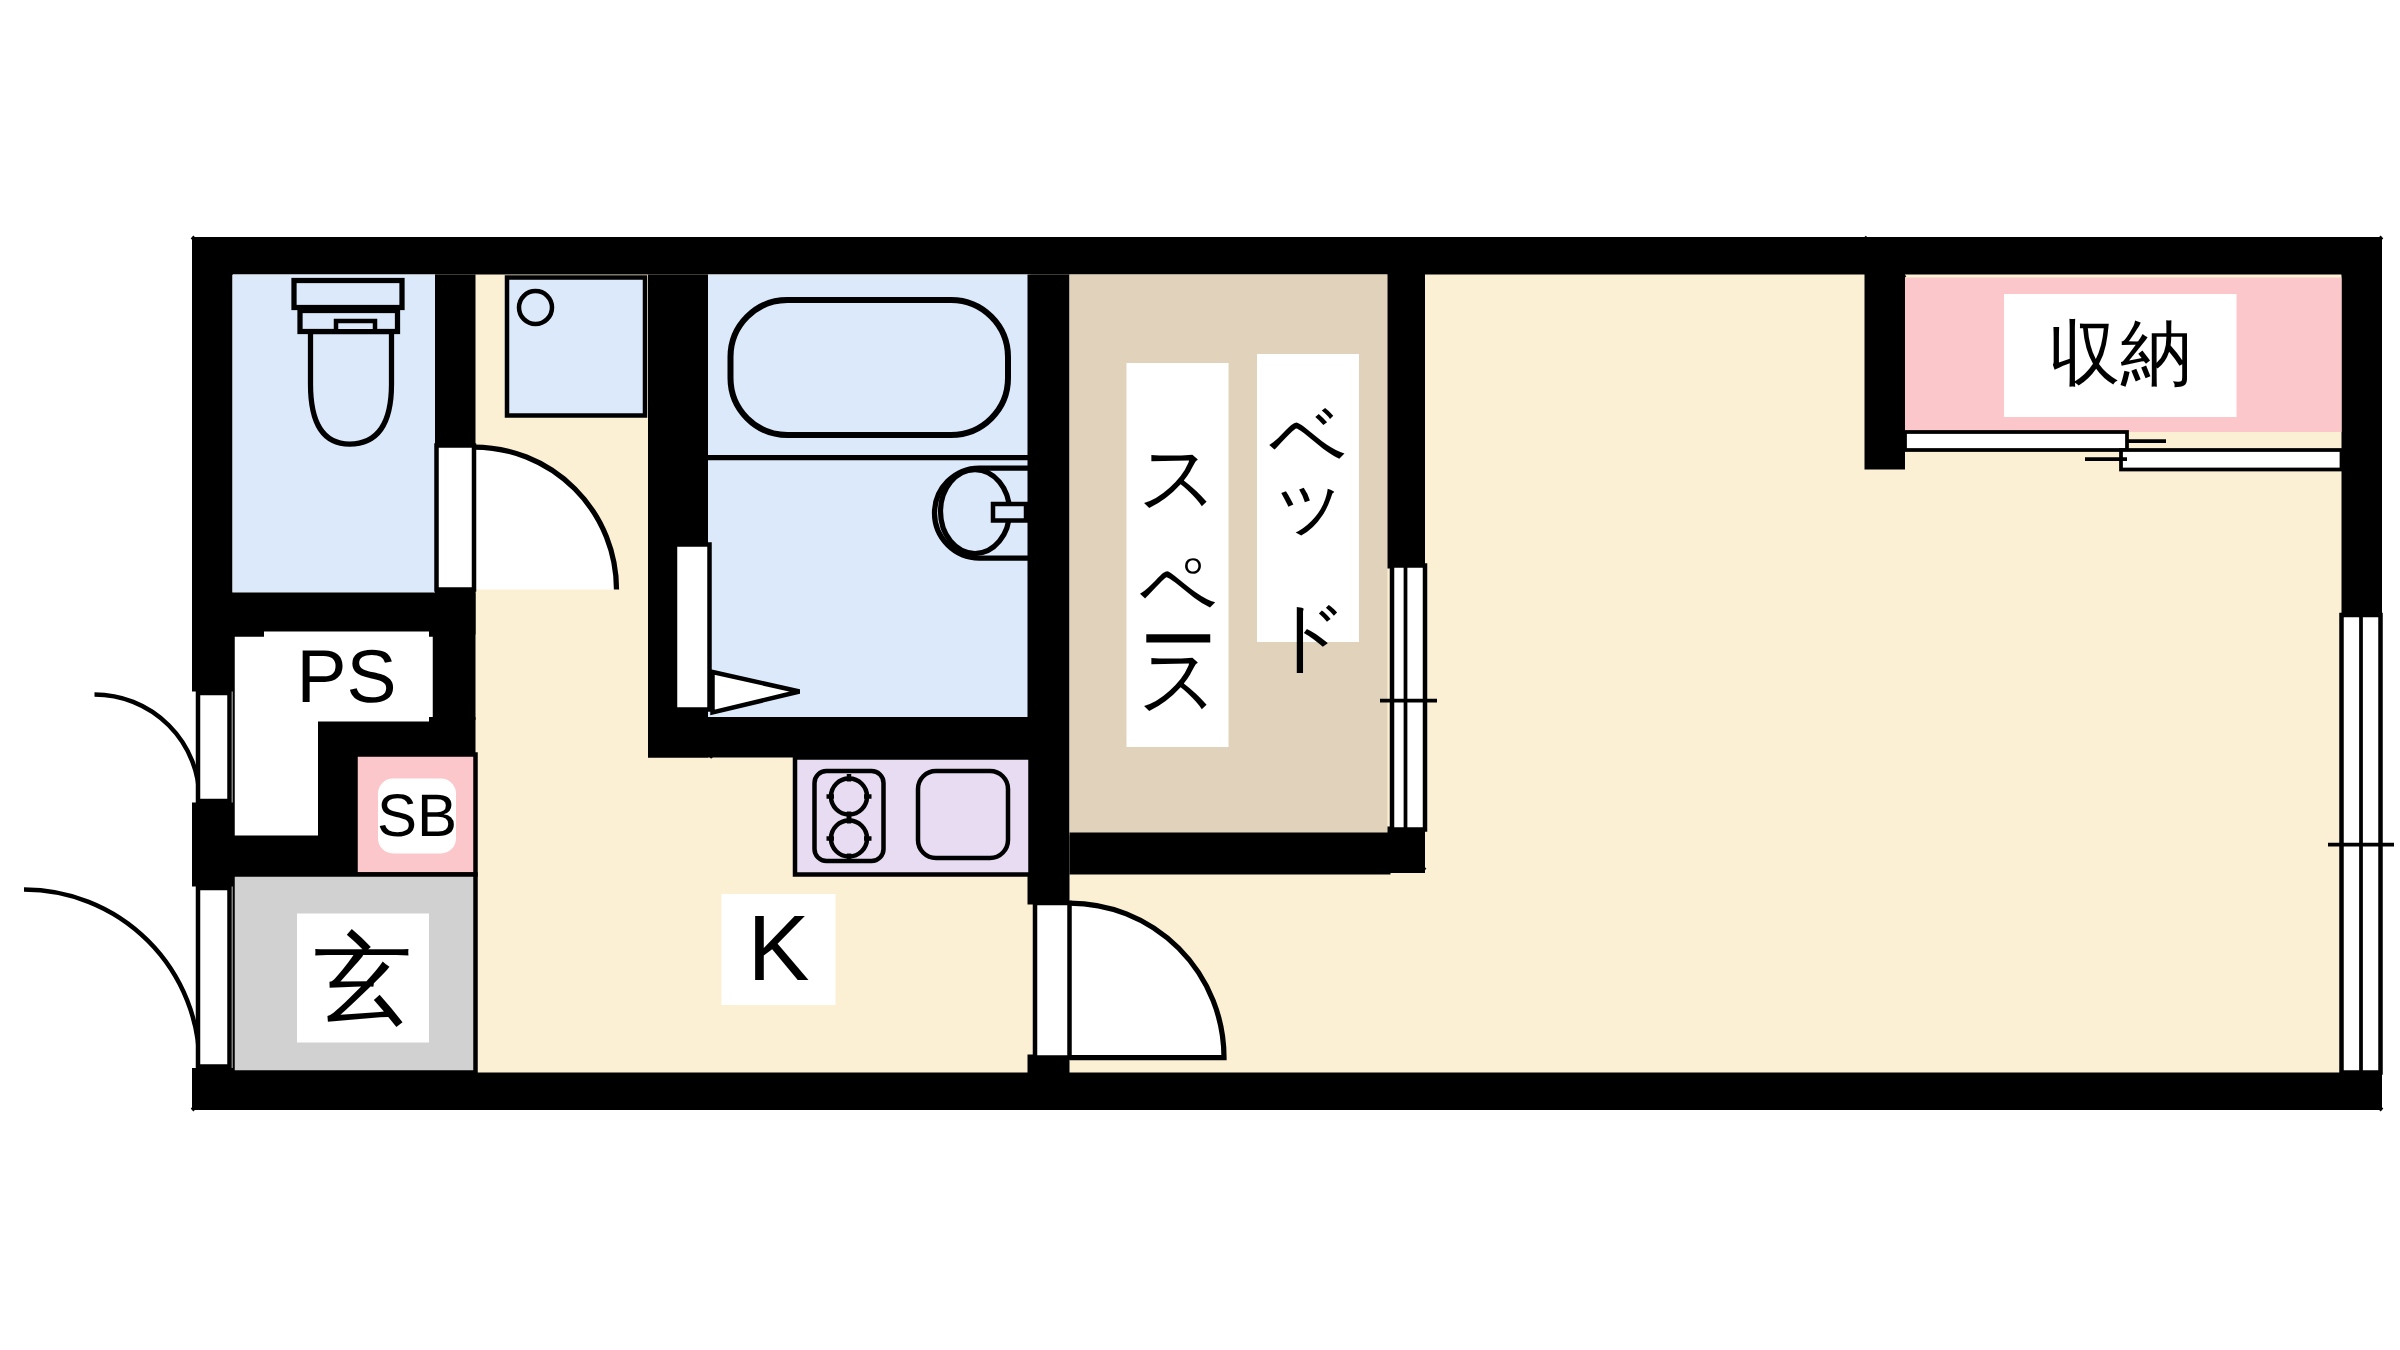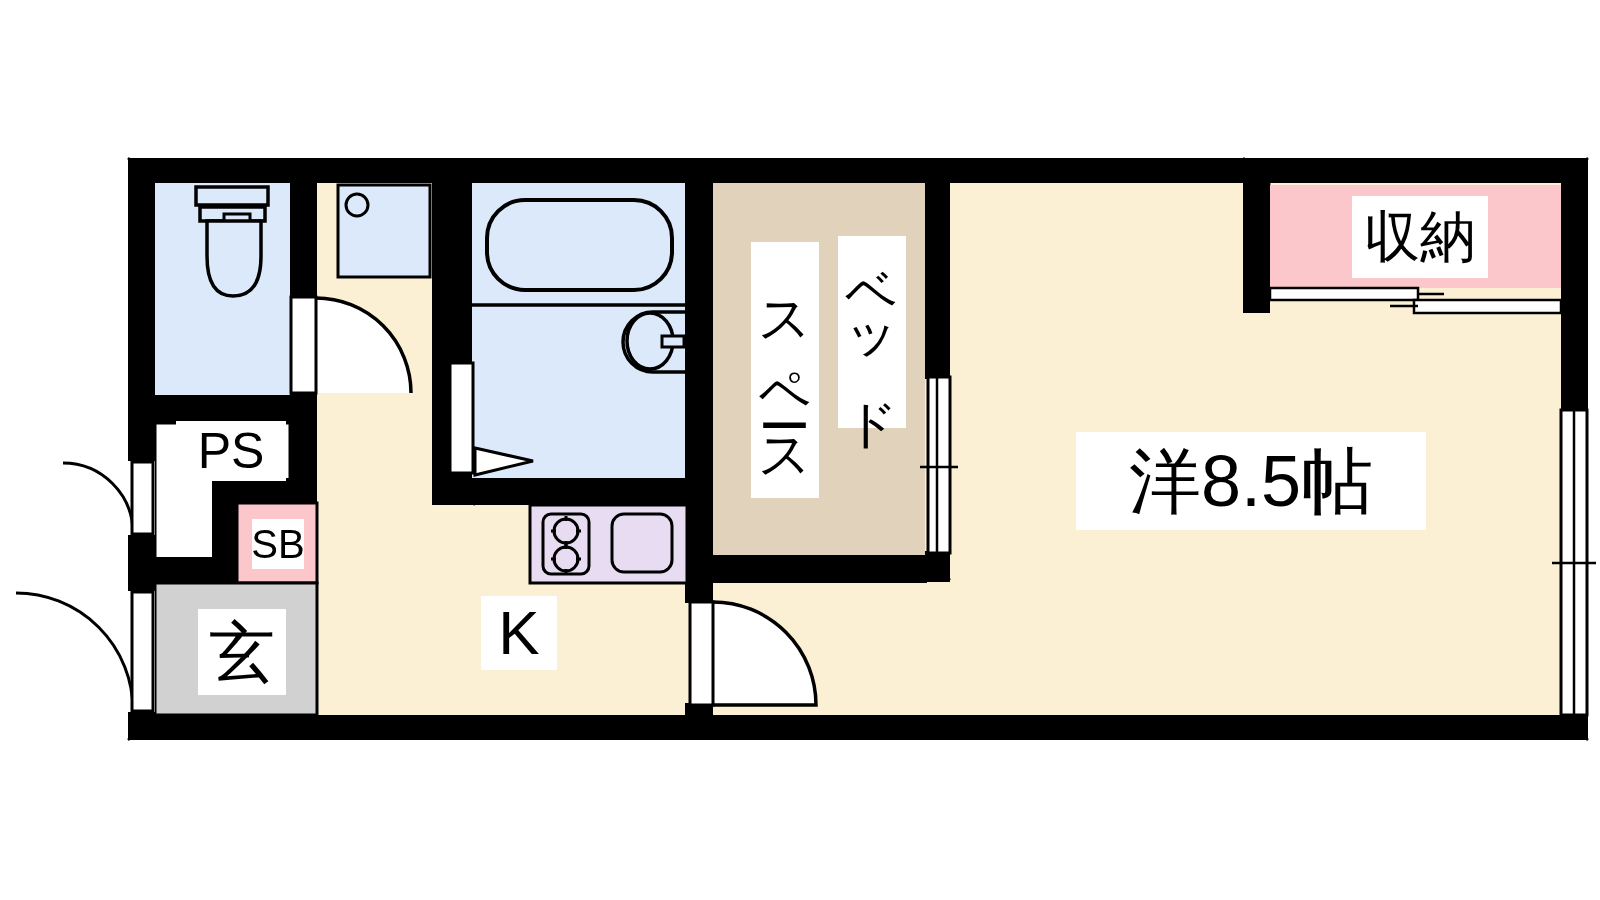--- a/index.html
+++ b/index.html
@@ -141,20 +141,19 @@
     <line x1="128" y1="740" x2="155" y2="715"></line>
     <line x1="212" y1="478" x2="237" y2="503"></line>
     <line x1="213" y1="557" x2="235" y2="583"></line>
     <line x1="450" y1="478" x2="475" y2="505"></line>
     <line x1="927" y1="555" x2="950" y2="580"></line>
     <line x1="1243" y1="158" x2="1270" y2="185"></line>
   </g>
 </svg>
 
   <div class="label" style="left:176px;top:421px;width:110px;height:60px;font-size:50px;">PS</div>
-  <div class="label" style="left:252px;top:519px;width:52px;height:50px;font-size:40px;">SB</div>
+  <div class="label" style="left:252px;top:519px;width:52px;height:50px;font-size:40px;border-radius:10px;">SB</div>
   <div class="label" style="left:198px;top:609px;width:88px;height:86px;font-size:66px;">玄</div>
   <div class="label" style="left:481px;top:596px;width:76px;height:74px;font-size:62px;">K</div>
   <div class="label v-label" style="left:838px;top:236px;width:68px;height:192px;font-size:52px;">ベッド</div>
   <div class="label v-label" style="left:751px;top:242px;width:68px;height:256px;font-size:52px;">スペース</div>
-  <div class="label" style="left:1076px;top:432px;width:350px;height:98px;font-size:72px;">洋8.5帖</div>
-  <div class="label" style="left:1336px;top:196px;width:136px;height:82px;font-size:56px;margin-left:16px;">収納</div>
+  <div class="label" style="left:1336px;top:196px;width:155px;height:82px;font-size:48px;">収納</div>
 </div>
 
 </body></html>

